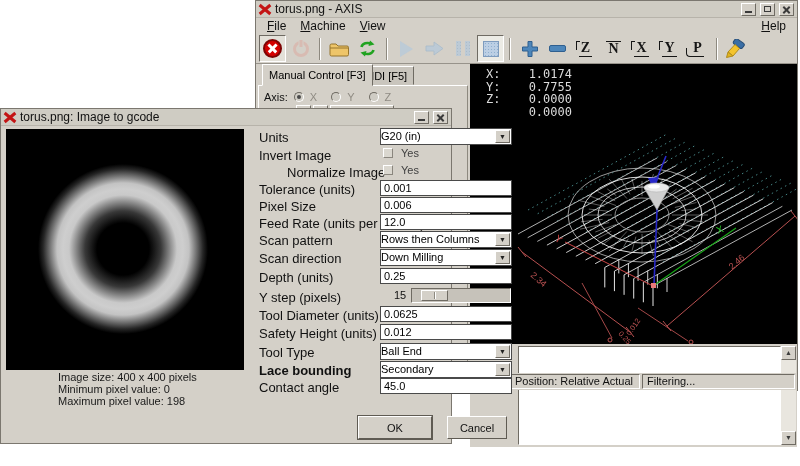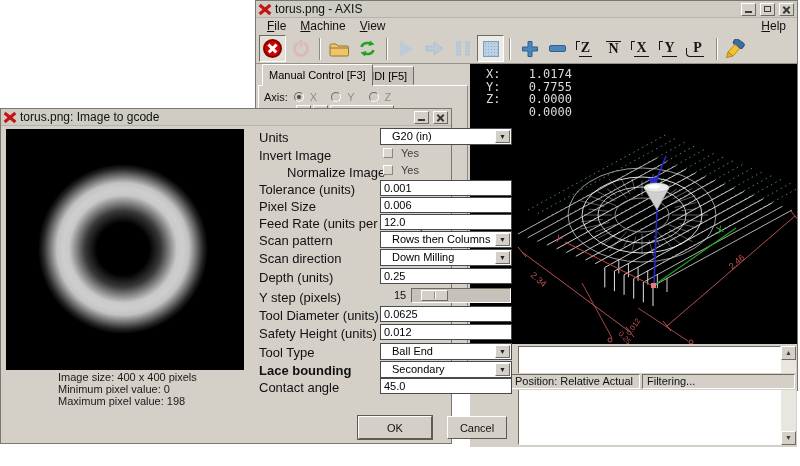--- a/index.html
+++ b/index.html
@@ -125,21 +125,21 @@
   
   .imgbox { position:absolute; left:5px; top:20px; width:238px; height:241px; background:#000; }
   .torus { position:absolute; inset:0;
            background:radial-gradient(circle 88px at 117px 120px,
              #000 0px, #000 26px, #383838 38px, #c9c9c9 54px, #cecece 60px,
              #c3c3c3 66px, #262626 80px, #000 85px); }
   .info { position:absolute; left:57px; top:262px; font-size:11px; line-height:12px; color:#1a1a1a; }
   .flabel { position:absolute; left:258px; font-size:13px; color:#111; white-space:nowrap; }
   .fctl { position:absolute; left:379px; width:132px; height:17px; }
   .combo { position:relative; height:17px; background:#fff; border:1px solid #4a4a4a;
-           font-size:11px; line-height:15px; padding-left:11px; color:#000; }
+           font-size:11px; line-height:15px; padding-left:0; color:#000; }
   .combo .arrowbox { position:absolute; right:1px; top:1px; bottom:1px; width:15px;
            background:#d4d0c8; border:1px solid; border-color:#fff #6f6b63 #6f6b63 #fff;
            font-size:7px; line-height:12px; text-align:center; color:#222; }
   .tinput { height:16px; background:#fff; border:1px solid #4a4a4a; font-size:11px;
            line-height:14px; padding:0 3px; color:#000; }
   .chk { position:absolute; left:3px; top:2px; width:10px; height:10px; background:#dad7cf;
            border:1px solid; border-color:#fff #8a867e #8a867e #fff; }
   .chklabel { position:absolute; left:21px; top:1px; font-size:11px; color:#3f3f3f; }
   .slval { position:absolute; left:14px; top:1px; font-size:11px; color:#111; }
   .trough { position:absolute; left:31px; right:1px; top:0; height:15px; background:#c6c2ba;

